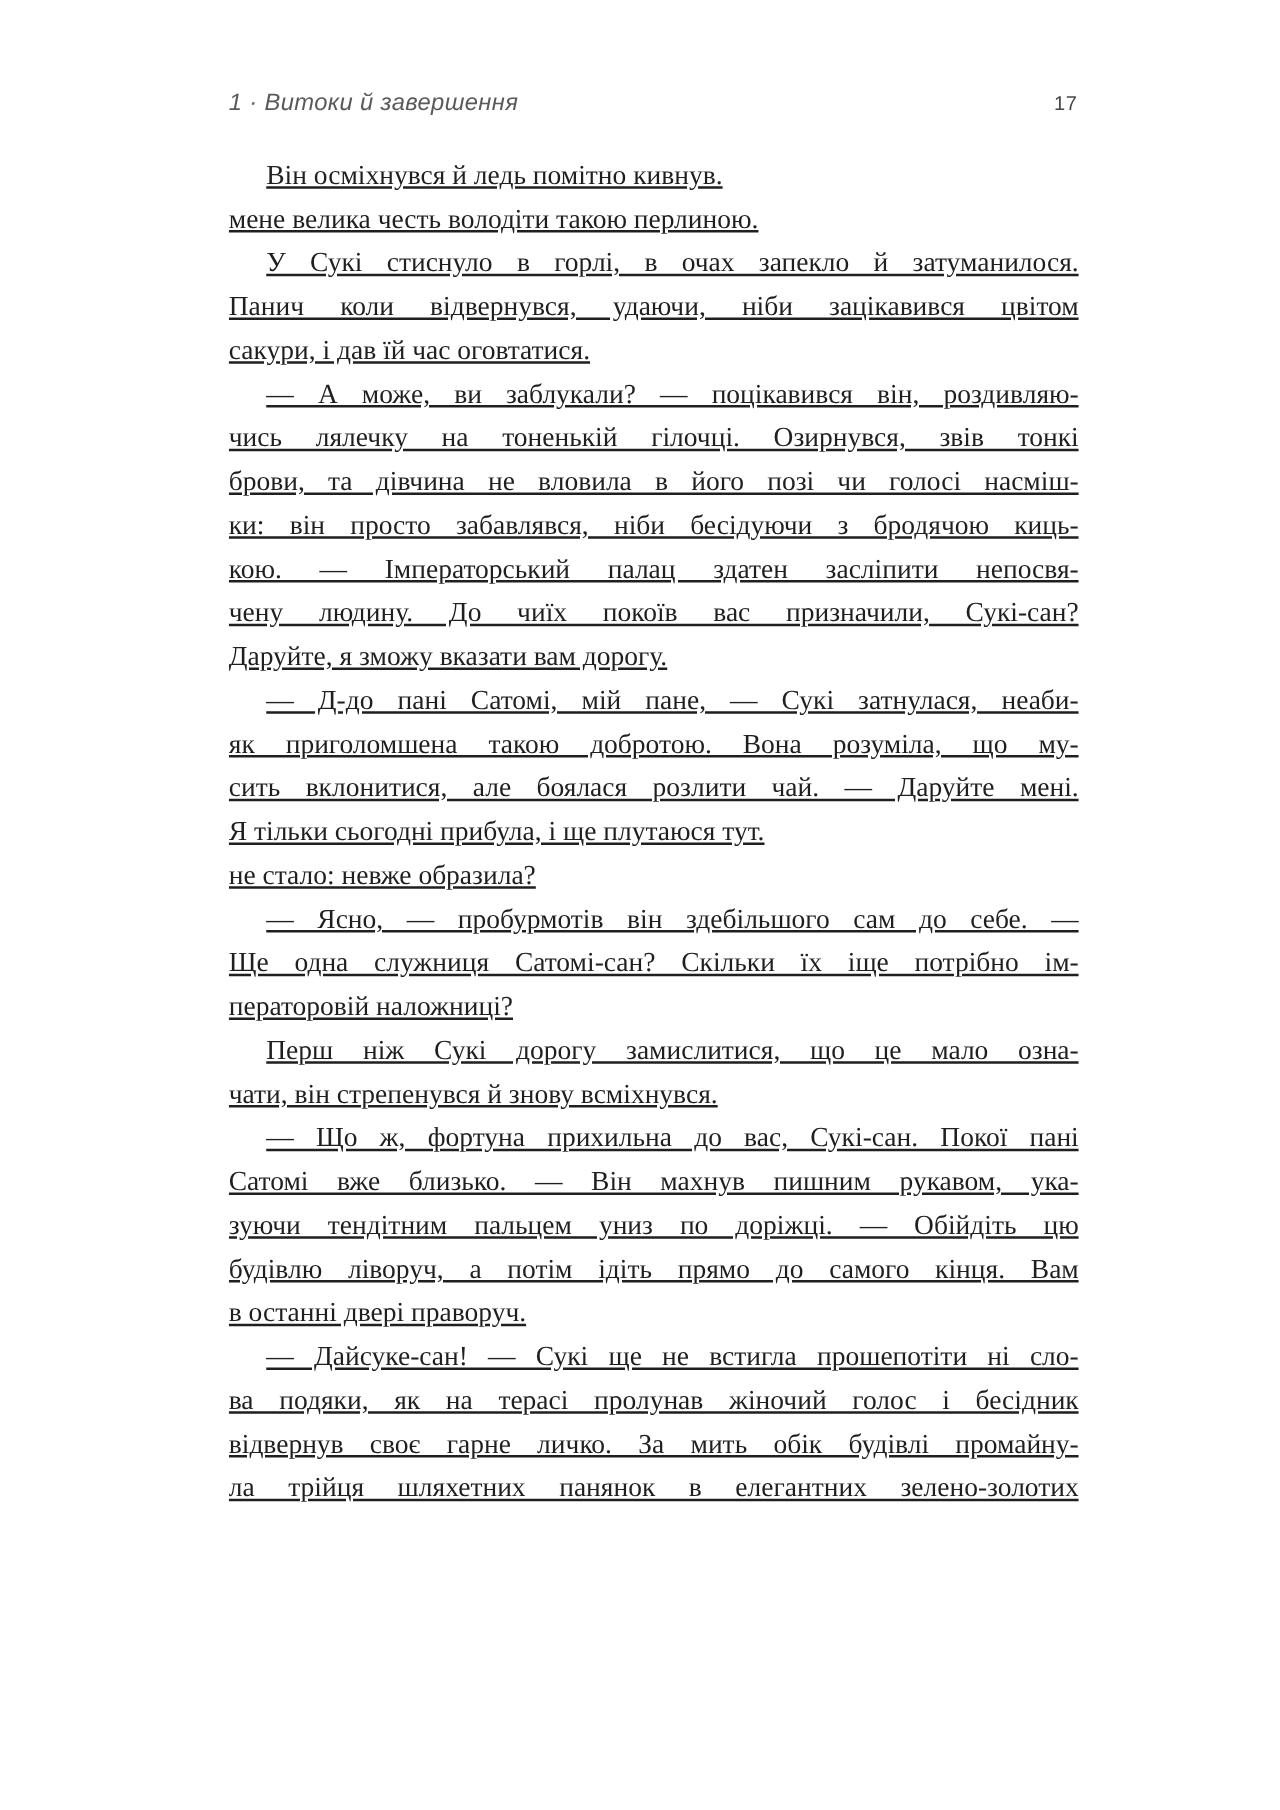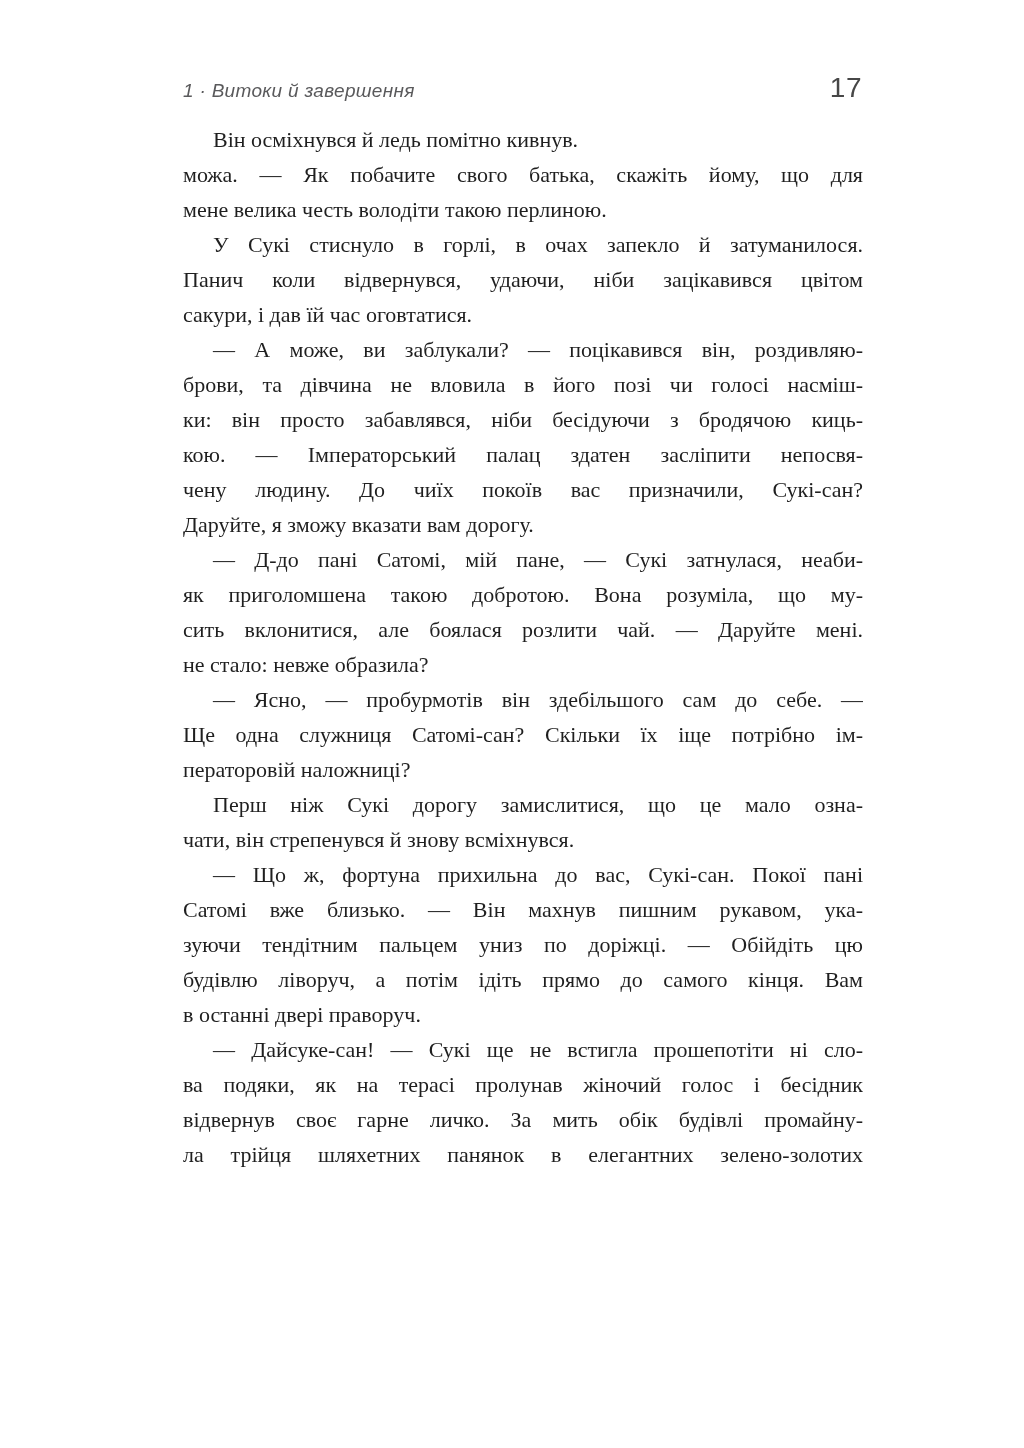--- a/index.html
+++ b/index.html
@@ -23,30 +23,31 @@
     font-family: "Liberation Sans", "DejaVu Sans", sans-serif;
     gap: 38px;
   }
   .chapter {
     font-style: italic;
     font-size: 19px;
     color: var(--header, #5a5a5c);
     letter-spacing: 0.3px;
   }
   .pagenum {
-    font-size: 28px;
+    font-size: 16px;
     color: var(--pagenum, #474747);
     letter-spacing: 0.5px;
   }
   .textblock {
     position: absolute;
     left: 183px;
     right: 161px;
     top: 122px;
     font-size: 22px;
+    text-decoration: underline;
   }
   .line {
     height: 35px;
     line-height: 35px;
     overflow: hidden;
     white-space: normal;
   }
   .line.indent { text-indent: 30px; }
   .line.just {
     text-align: justify;
@@ -62,34 +63,35 @@
 </head>
 <body>
 
 <div class="page" style="--bg: #ffffff; --text: #1f1f1f; --header: #5a5a5c; --pagenum: #474747;">
   <div class="runhead">
     <span class="chapter">1 · Витоки й завершення</span>
     <span class="pagenum">17</span>
   </div>
   <div class="textblock">
       <div class="line indent">Він осміхнувся й ледь помітно кивнув.</div>
-      <div class="line just">можа. — Як побачите свого батька, скажіть йому, що для</div>
       <div class="line">мене велика честь володіти такою перлиною.</div>
       <div class="line just indent">У Сукі стиснуло в горлі, в очах запекло й затуманилося.</div>
       <div class="line just">Панич коли відвернувся, удаючи, ніби зацікавився цвітом</div>
       <div class="line">сакури, і дав їй час оговтатися.</div>
       <div class="line just indent">— А може, ви заблукали? — поцікавився він, роздивляю-</div>
+      <div class="line just">чись лялечку на тоненькій гілочці. Озирнувся, звів тонкі</div>
       <div class="line just">брови, та дівчина не вловила в його позі чи голосі насміш-</div>
       <div class="line just">ки: він просто забавлявся, ніби бесідуючи з бродячою киць-</div>
       <div class="line just">кою. — Імператорський палац здатен засліпити непосвя-</div>
       <div class="line just">чену людину. До чиїх покоїв вас призначили, Сукі-сан?</div>
       <div class="line">Даруйте, я зможу вказати вам дорогу.</div>
       <div class="line just indent">— Д-до пані Сатомі, мій пане, — Сукі затнулася, неаби-</div>
       <div class="line just">як приголомшена такою добротою. Вона розуміла, що му-</div>
       <div class="line just">сить вклонитися, але боялася розлити чай. — Даруйте мені.</div>
+      <div class="line">Я тільки сьогодні прибула, і ще плутаюся тут.</div>
       <div class="line">не стало: невже образила?</div>
       <div class="line just indent">— Ясно, — пробурмотів він здебільшого сам до себе. —</div>
       <div class="line just">Ще одна служниця Сатомі-сан? Скільки їх іще потрібно ім-</div>
       <div class="line">ператоровій наложниці?</div>
       <div class="line just indent">Перш ніж Сукі дорогу замислитися, що це мало озна-</div>
       <div class="line">чати, він стрепенувся й знову всміхнувся.</div>
       <div class="line just indent">— Що ж, фортуна прихильна до вас, Сукі-сан. Покої пані</div>
       <div class="line just">Сатомі вже близько. — Він махнув пишним рукавом, ука-</div>
       <div class="line just">зуючи тендітним пальцем униз по доріжці. — Обійдіть цю</div>
       <div class="line just">будівлю ліворуч, а потім ідіть прямо до самого кінця. Вам</div>

